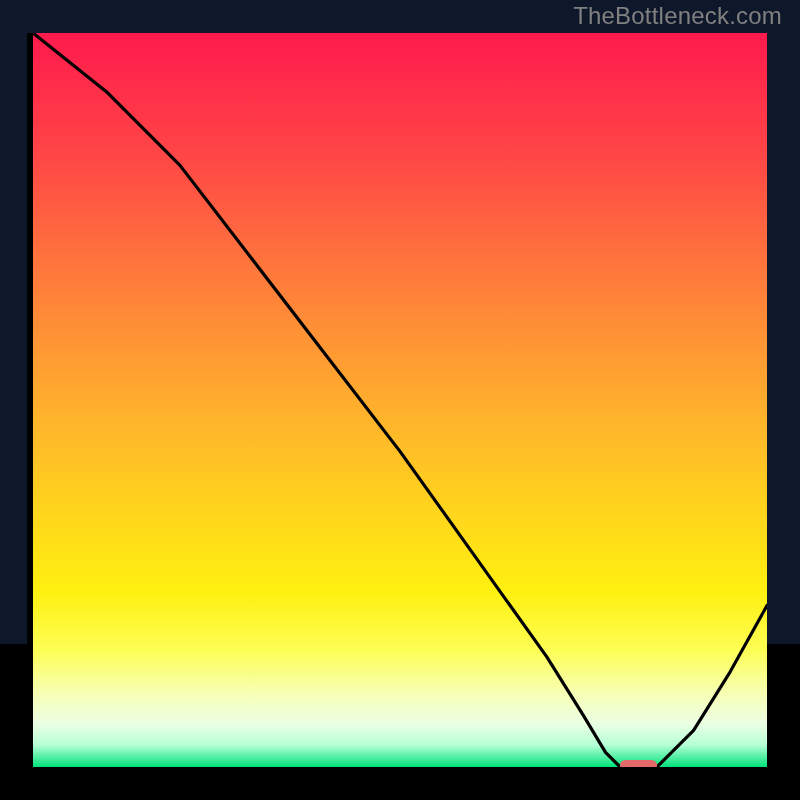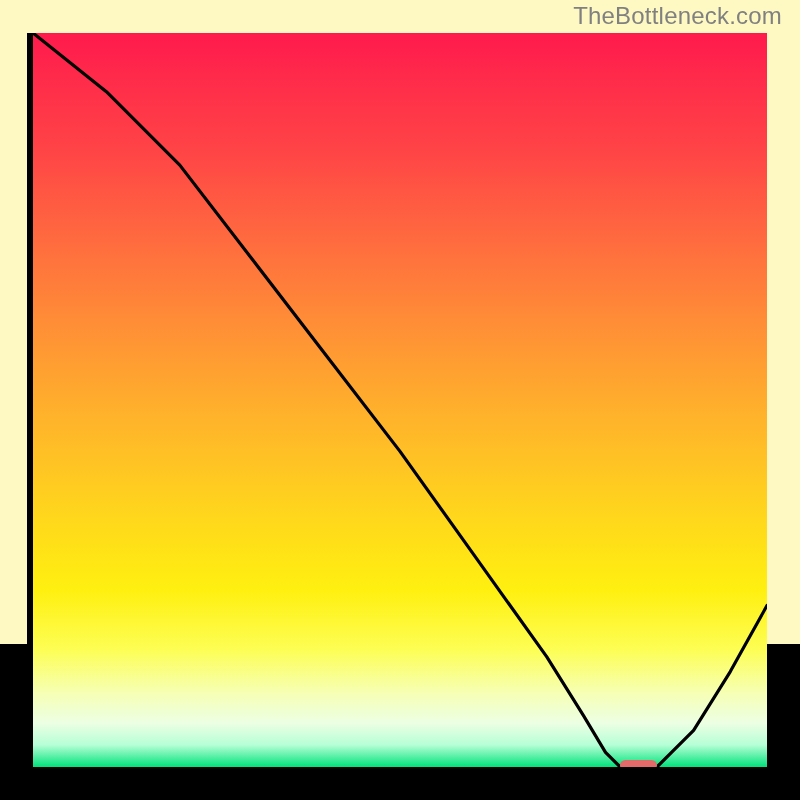--- a/index.html
+++ b/index.html
@@ -1,21 +1,21 @@
 <!DOCTYPE html>
 <html><head>
 <meta charset="utf-8">
 <style>
   * { margin: 0; padding: 0; box-sizing: border-box; }
   html, body { width: 800px; height: 800px; background: #000; overflow: hidden; }
   .stage {
     position: relative;
     width: 800px;
     height: 644px;
-    background: #fef9c3;
+    background: #0f172a;
   }
   .watermark {
     position: absolute;
     top: 2px;
     right: 18px;
     color: #808080;
     font-family: Arial, Helvetica, sans-serif;
     font-size: 24px;
     font-weight: 400;
     letter-spacing: 0.2px;

